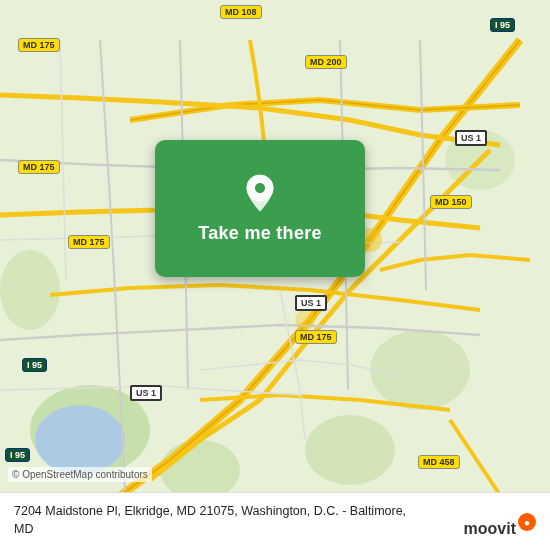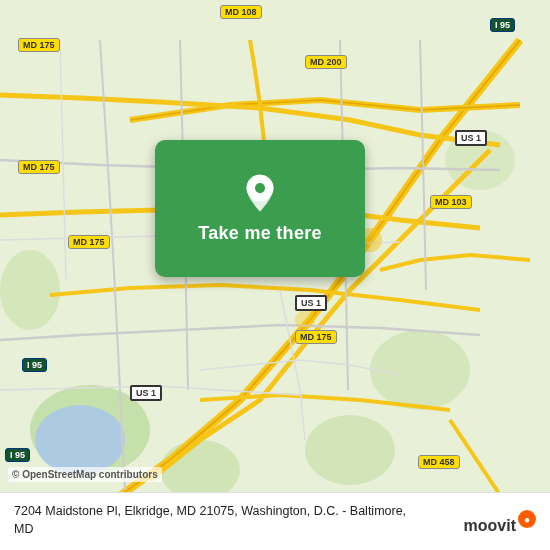--- a/index.html
+++ b/index.html
@@ -71,36 +71,35 @@
       display: inline-flex;
       align-items: center;
       justify-content: center;
       color: white;
       font-size: 10px;
       font-weight: bold;
     }
 
     .address-row {
       display: flex;
-      align-items: flex-start;
+      align-items: flex-end;
       justify-content: space-between;
     }
 
     
     .osm-credit {
       position: absolute;
       bottom: 68px;
       left: 8px;
       font-size: 10px;
       color: #555;
       background: rgba(255,255,255,0.7);
       padding: 2px 4px;
       border-radius: 2px;
       z-index: 5;
-      font-weight: bold;
     }
 
     
     .take-me-there-overlay {
       position: absolute;
       top: 140px;
       left: 155px;
       width: 210px;
       height: 137px;
       background: #3a9e4e;
@@ -214,21 +213,21 @@
 
     <circle cx="370" cy="200" r="12" fill="#f5c518" opacity="0.5"></circle>
     <circle cx="305" cy="280" r="10" fill="#f5c518" opacity="0.4"></circle>
   </svg>
 
   <div class="road-badge md" style="top:38px;left:18px;">MD 175</div>
   <div class="road-badge md" style="top:160px;left:18px;">MD 175</div>
   <div class="road-badge md" style="top:235px;left:68px;">MD 175</div>
   <div class="road-badge md" style="top:5px;left:220px;">MD 108</div>
   <div class="road-badge md" style="top:55px;left:305px;">MD 200</div>
-  <div class="road-badge md" style="top:195px;left:430px;">MD 103</div>
+  <div class="road-badge md" style="top:195px;left:430px;">MD 150</div>
   <div class="road-badge md" style="top:330px;left:295px;">MD 175</div>
   <div class="road-badge md" style="top:455px;left:418px;">MD 458</div>
 
   <div class="road-badge interstate" style="top:18px;left:490px;">I 95</div>
   <div class="road-badge interstate" style="top:358px;left:22px;">I 95</div>
   <div class="road-badge interstate" style="top:448px;left:5px;">I 95</div>
 
   <div class="road-badge" style="top:130px;left:455px;background:white;border:2px solid #333;border-radius:2px;">US 1</div>
   <div class="road-badge" style="top:295px;left:295px;background:white;border:2px solid #333;border-radius:2px;">US 1</div>
   <div class="road-badge" style="top:385px;left:130px;background:white;border:2px solid #333;border-radius:2px;">US 1</div>

